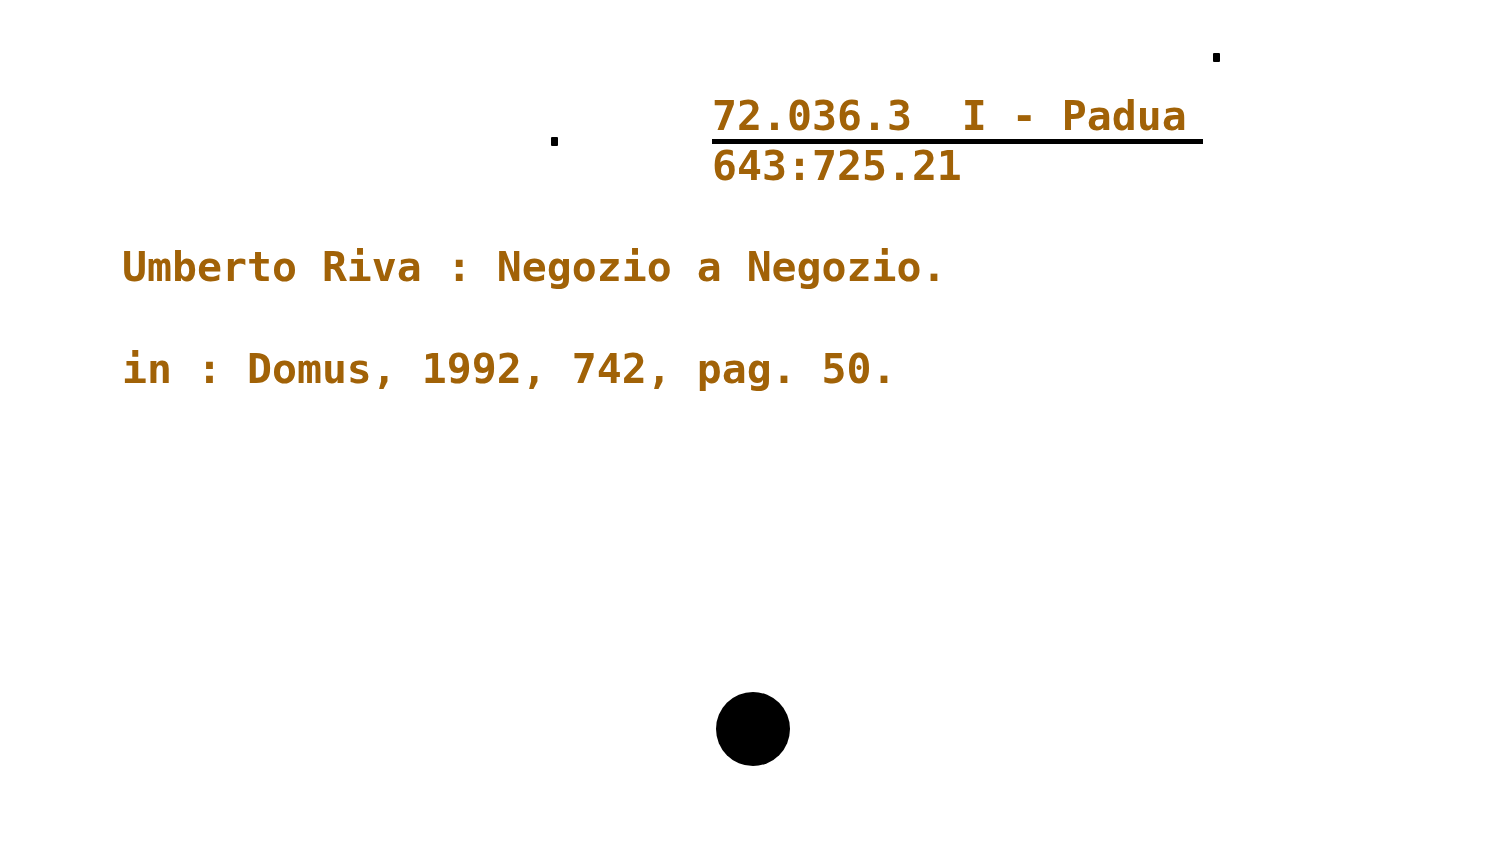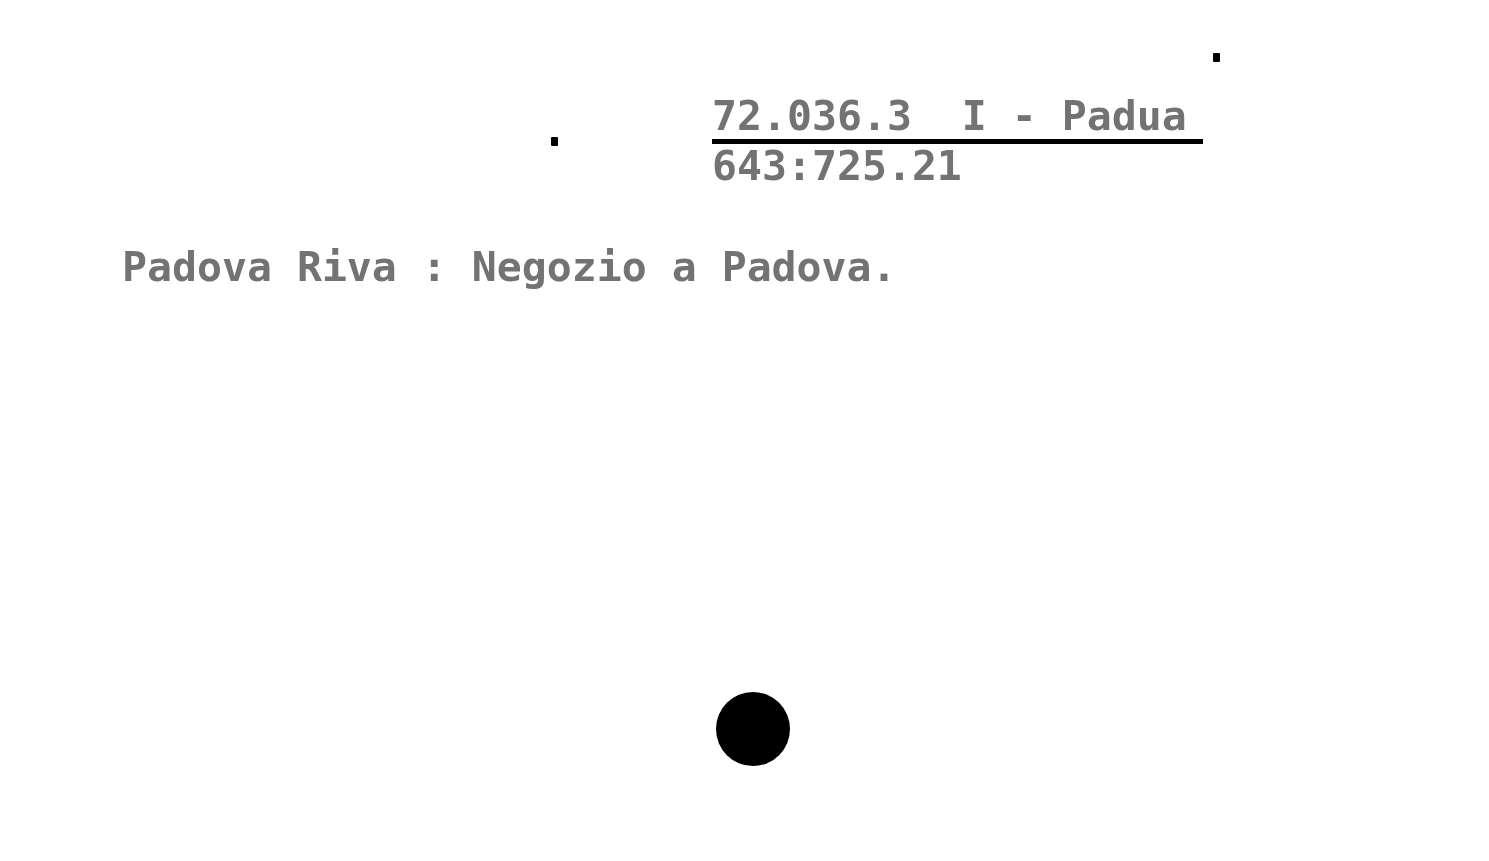--- a/index.html
+++ b/index.html
@@ -8,21 +8,21 @@
     background: #ffffff;
   }
   .card {
     position: relative;
     width: 1489px;
     height: 861px;
     background: #ffffff;
     overflow: hidden;
     font-family: "DejaVu Sans Mono", "Liberation Mono", monospace;
     font-weight: bold;
-    color: #737373;
+    color: #a16207;
   }
   .typed {
     position: absolute;
     font-size: 41.5px;
     line-height: 42px;
     white-space: pre;
     letter-spacing: 0;
   }
   .callnum-line1 {
     left: 712px;
@@ -77,18 +77,19 @@
 <div class="card">
 
   <span class="speck speck-top-right"></span>
 
   <span class="speck speck-mid"></span>
 
   <div class="typed callnum-line1">72.036.3  I - Padua</div>
 
   <div class="typed callnum-line2">643:725.21</div>
 
-  <div class="typed title-line">Padova Riva : Negozio a Padova.</div>
+  <div class="typed title-line">Umberto Riva : Negozio a Negozio.</div>
 
+  <div class="typed ref-line">in : Domus, 1992, 742, pag. 50.</div>
 
   <div class="punch-hole"></div>
 
 </div>
 
 </body></html>

